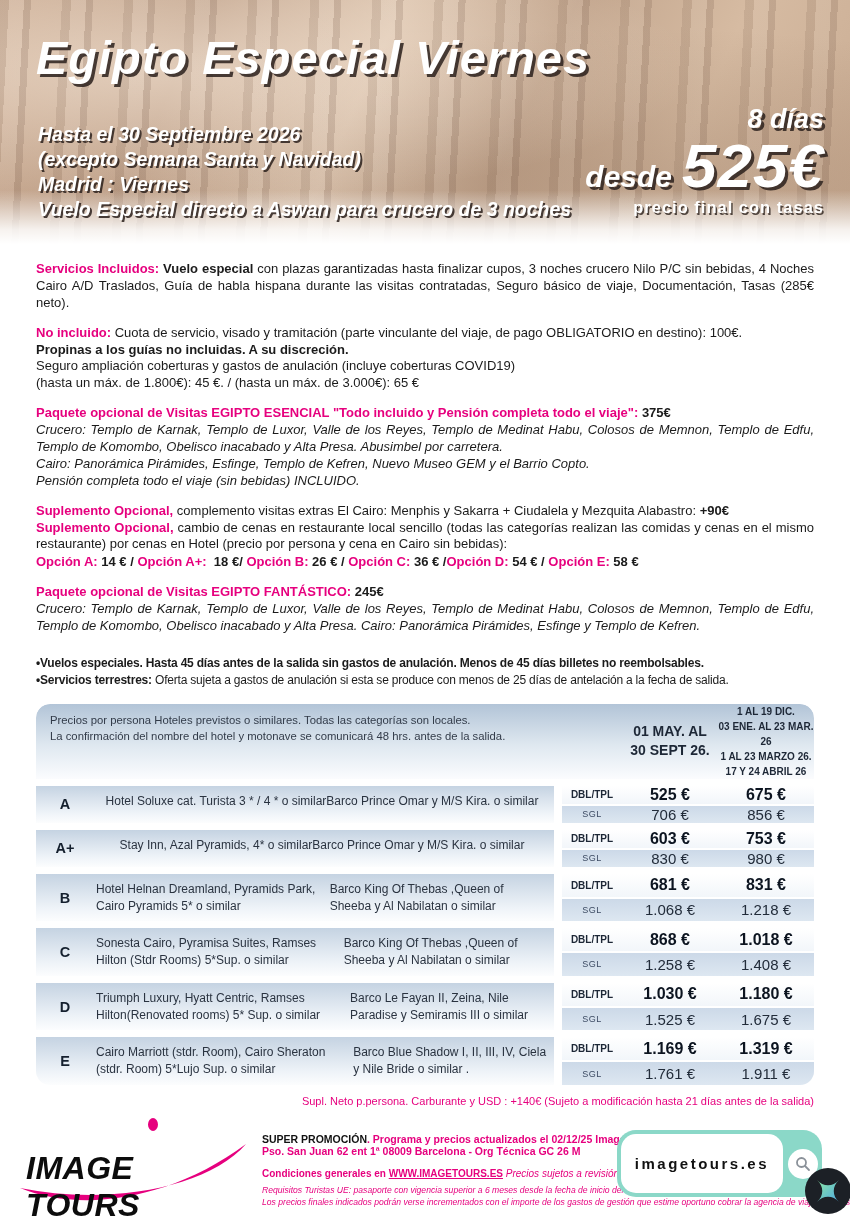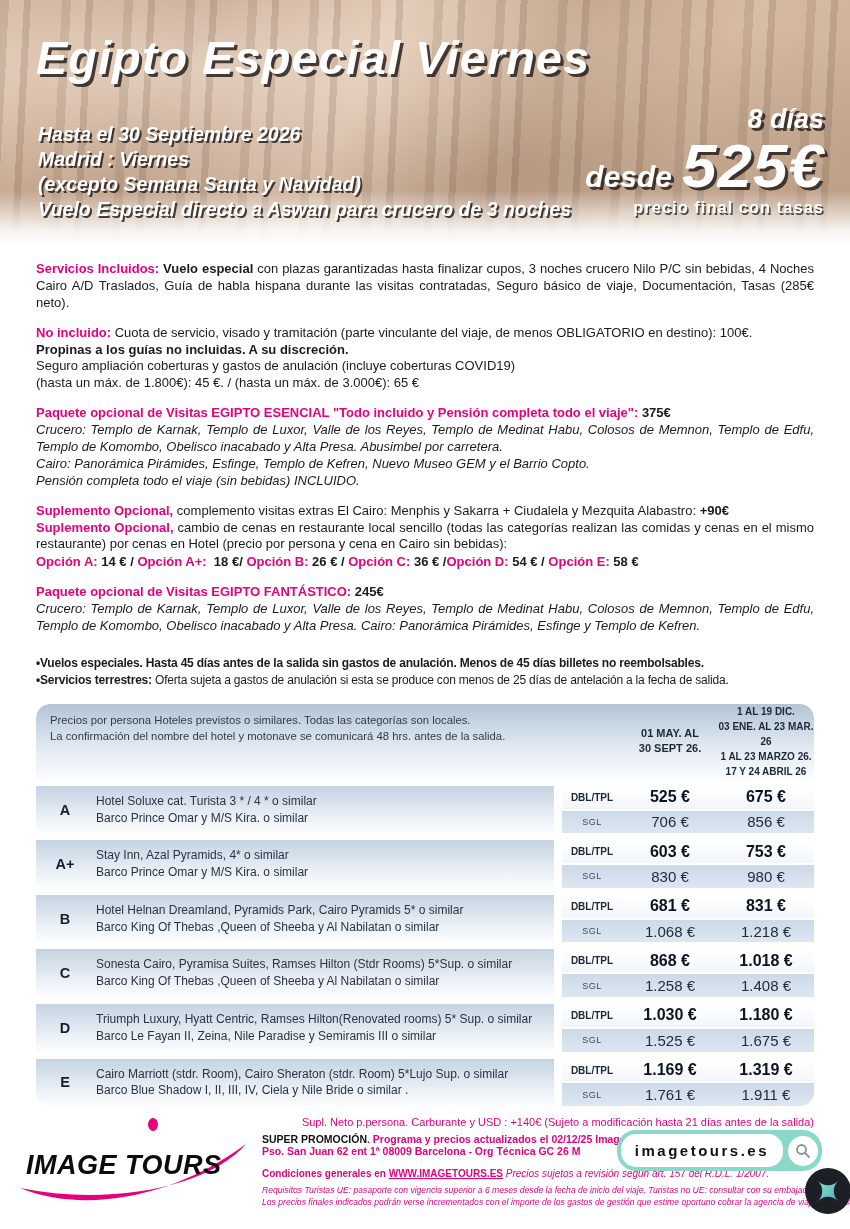--- a/index.html
+++ b/index.html
@@ -38,91 +38,91 @@
   .notes { margin-top:20px; font-size:12px; letter-spacing:-0.2px; line-height:1.45; }
 
   
   .ptable { margin:14px 36px 0 36px; width:778px; border-radius:14px; overflow:hidden; }
   .thead { display:flex; align-items:stretch; border-radius:14px 14px 0 0;
     background:linear-gradient(180deg,#b2c4d7 0%,#dfe8f0 55%,#fbfcfe 100%); }
   .thead-info { flex:1; padding:8px 0 6px 14px; font-size:11.3px; color:#323b49; line-height:1.45; }
   .thead-cols { width:252px; display:flex; align-items:center; }
   .thead-spacer { width:60px; }
   .dcol { width:96px; text-align:center; color:#1d2736; font-weight:bold; }
-  .dcol1 { font-size:11px; line-height:1.35; }
+  .dcol1 { font-size:14px; line-height:1.35; }
   .dcol2 { font-size:10px; line-height:1.5; }
   .trow { display:flex; align-items:stretch; margin-top:7px;
     background:linear-gradient(180deg,#c5d3e2 0%,#eef3f8 72%,#fcfdfe 100%); }
   .cat { width:58px; display:flex; align-items:center; justify-content:center; font-weight:bold; font-size:14.5px; color:#15202e; }
-  .desc { flex:1; display:flex; flex-direction:column; justify-content:center; padding:7px 6px 7px 2px; font-size:12px; color:#2a3340; line-height:1.4; }
+  .desc { flex:1; display:flex; flex-direction:row; justify-content:center; padding:7px 6px 7px 2px; font-size:12px; color:#2a3340; line-height:1.4; }
   .pgap { width:8px; background:#fff; }
   .pblock { width:252px; display:flex; flex-direction:column; }
   .srow { flex:1; display:flex; align-items:center; }
   .srow.dbl { background:linear-gradient(180deg,#ffffff,#f2f6fa); border-bottom:2px solid #fff; }
   .srow.sgl { background:linear-gradient(180deg,#ccd9e8,#dde7f1); }
   .slabel { width:60px; text-align:center; }
   .srow.dbl .slabel { font-size:10px; font-weight:bold; color:#1d2736; }
   .srow.sgl .slabel { font-size:9px; color:#3d4b63; letter-spacing:.5px; }
   .sval { width:96px; text-align:center; }
   .srow.dbl .sval { font-size:16px; font-weight:bold; color:#0c1420; }
   .srow.sgl .sval { font-size:15px; color:#222c3a; }
   .supl-note { margin:10px 36px 0 36px; text-align:right; font-size:11px; color:#e6007e; }
 
   
   .footer { position:absolute; left:0; top:1118px; width:850px; height:111px; }
   .pink-dot { position:absolute; left:148px; top:0; width:10px; height:13px; border-radius:50%; background:#e6007e; }
   .logo { position:absolute; left:18px; top:18px; width:235px; height:70px; }
-  .logo-text { position:absolute; left:8px; top:14px; font-size:27px; font-weight:bold; font-style:italic; color:#0c0c0c; letter-spacing:.5px; z-index:2; }
+  .logo-text { position:absolute; left:8px; top:14px; font-size:32px; font-weight:bold; font-style:italic; color:#0c0c0c; letter-spacing:.5px; z-index:2; }
   .logo svg { position:absolute; left:0; top:0; }
   .ftext { position:absolute; left:262px; top:15px; width:588px; color:#e6007e; }
   .fline1 { font-size:10.5px; font-weight:bold; }
   .fline1 .blk { color:#111; }
   .fline2 { font-size:10.5px; font-weight:bold; margin-top:0; }
   .fline3 { font-size:10px; margin-top:11px; white-space:nowrap; overflow:hidden; }
   .fline3 .url { text-decoration:underline; font-weight:bold; color:#e6007e; }
   .fline3 .lead { font-weight:bold; }
   .fline3 .rest { font-style:italic; }
   .flegal { font-size:8.6px; font-style:italic; margin-top:6px; white-space:nowrap; overflow:hidden; }
   .flegal2 { margin-top:2px; }
   .search-pill { position:absolute; right:28px; top:12px; background:#8bd8c8; border-radius:19px; padding:4px; display:flex; align-items:center; gap:5px; }
-  .search-field { background:#fff; border-radius:15px; padding:8px 14px; font-size:15px; font-weight:bold; letter-spacing:2.5px; color:#111; }
+  .search-field { background:#fff; border-radius:15px; padding:21px 14px; font-size:15px; font-weight:bold; letter-spacing:2.5px; color:#111; }
   .search-btn { width:30px; height:30px; border-radius:50%; background:#fff; display:flex; align-items:center; justify-content:center; }
   .xicon { position:absolute; right:-3px; top:1166px; width:50px; height:50px; }
 </style>
 </head>
 <body>
 
 <div class="page">
 
   <div class="hero">
     <div class="hero-title hdr-script">Egipto Especial Viernes</div>
     <div class="hero-sub hdr-script">
       <div>Hasta el 30 Septiembre 2026</div>
+      <div>(excepto Semana Santa y Navidad)</div>
       <div>Madrid : Viernes</div>
-      <div>(excepto Semana Santa y Navidad)</div>
       <div>Vuelo Especial directo a Aswan para crucero de 3 noches</div>
     </div>
     <div class="hero-price">
       <div class="hero-days hdr-script">8 días</div>
       <div class="price-row">
         <span class="price-desde hdr-script">desde</span>
         <span class="price-big hdr-script">525€</span>
       </div>
       <div class="price-note">precio final con tasas</div>
     </div>
   </div>
 
   <div class="body-wrap">
 
     <div class="sect just">
       <span class="pink b">Servicios Incluidos: </span><span class="b">Vuelo especial </span><span>con plazas garantizadas hasta finalizar cupos, 3 noches crucero Nilo P/C sin bebidas, 4 Noches Cairo A/D Traslados, Guía de habla hispana durante las visitas contratadas, Seguro básico de viaje, Documentación, Tasas (285€ neto).</span>
     </div>
 
     <div class="sect">
-      <div><span class="pink b">No incluido: </span><span>Cuota de servicio, visado y tramitación (parte vinculante del viaje, de menos OBLIGATORIO en destino): 100€.</span></div>
+      <div><span class="pink b">No incluido: </span><span>Cuota de servicio, visado y tramitación (parte vinculante del viaje, de pago OBLIGATORIO en destino): 100€.</span></div>
       <div class="b">Propinas a los guías no incluidas. A su discreción.</div>
       <div>Seguro ampliación coberturas y gastos de anulación (incluye coberturas COVID19)</div>
       <div>(hasta un máx. de 1.800€): 45 €. / (hasta un máx. de 3.000€): 65 €</div>
     </div>
 
     <div class="sect">
       <div><span class="pink b">Paquete opcional de Visitas EGIPTO ESENCIAL "Todo incluido y Pensión completa todo el viaje": </span><span class="b">375€</span></div>
       <div class="just it"><span class="bi">Crucero: </span><span>Templo de Karnak, Templo de Luxor,  Valle de los Reyes, Templo de Medinat Habu, Colosos de Memnon, Templo de Edfu, Templo de Komombo, Obelisco inacabado y Alta Presa. </span><span class="bi">Abusimbel </span><span>por carretera.</span></div>
       <div class="it"><span class="bi">Cairo: </span><span>Panorámica Pirámides, Esfinge, Templo de Kefren, </span><span class="bi">Nuevo Museo GEM </span><span>y el Barrio Copto.</span></div>
       <div class="bi">Pensión completa todo el viaje (sin bebidas) INCLUIDO.</div>

